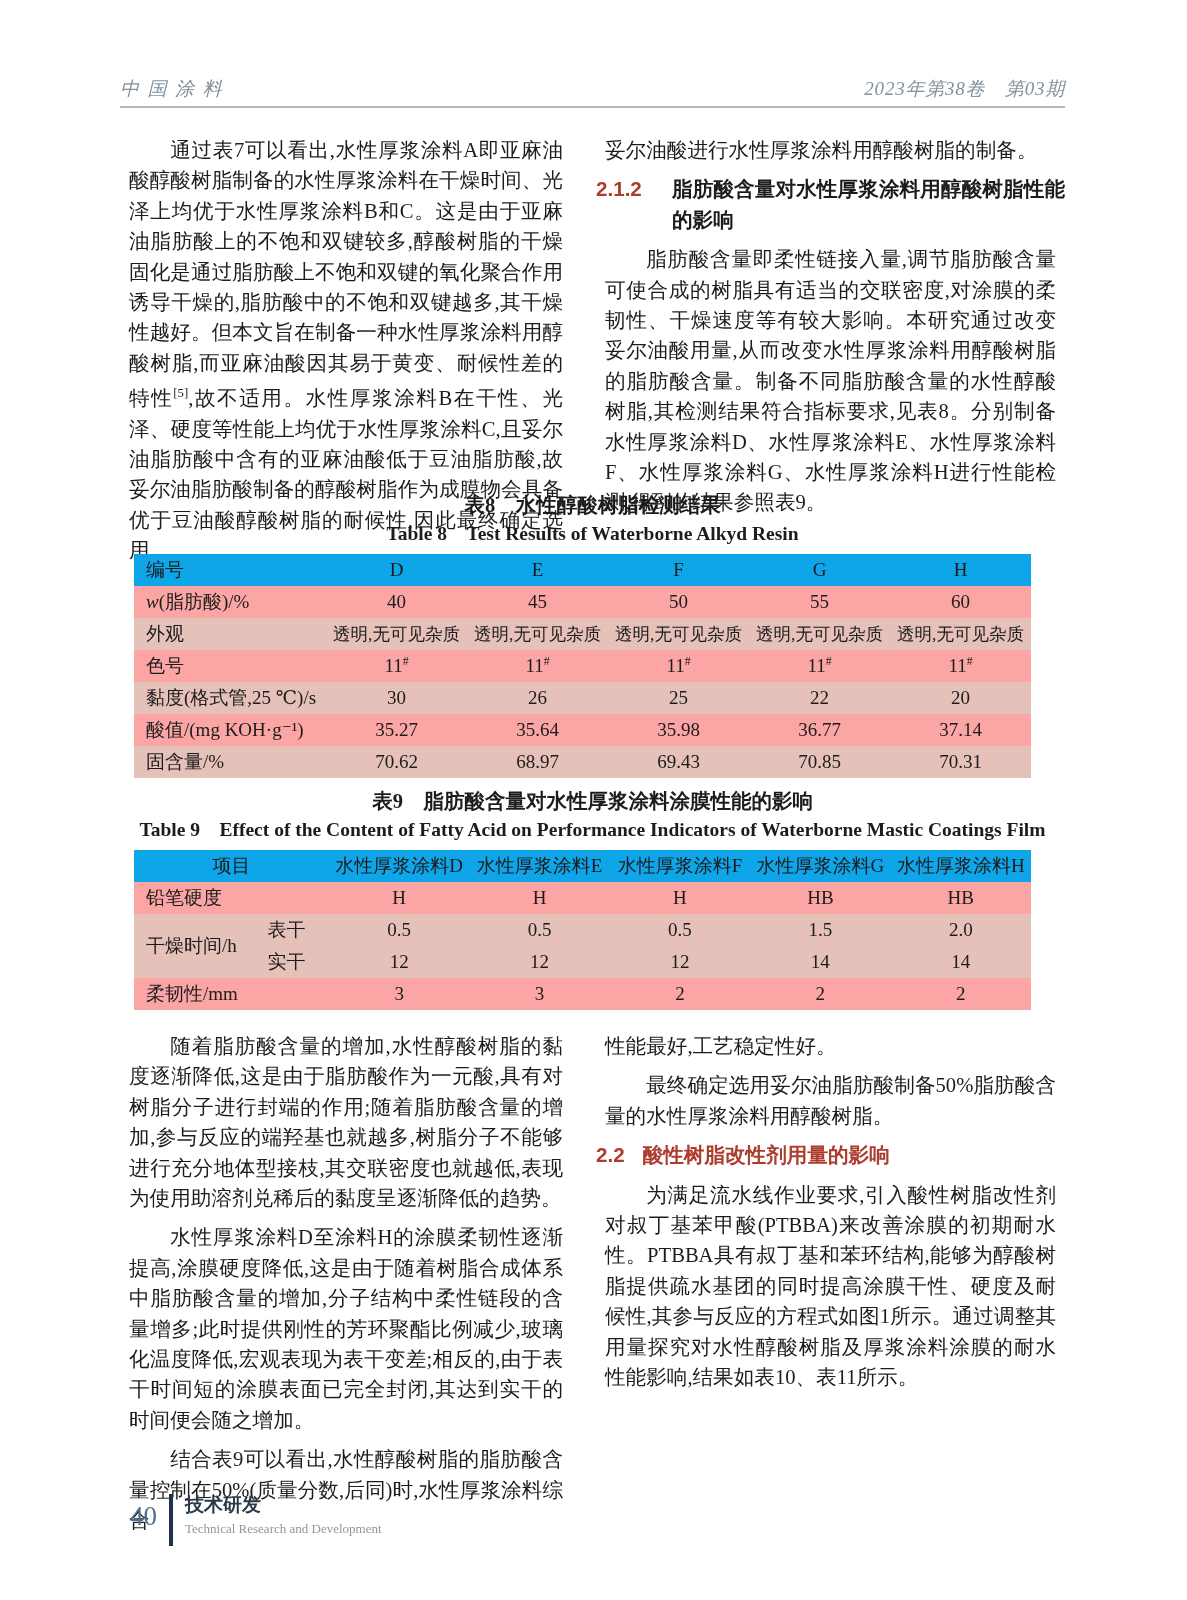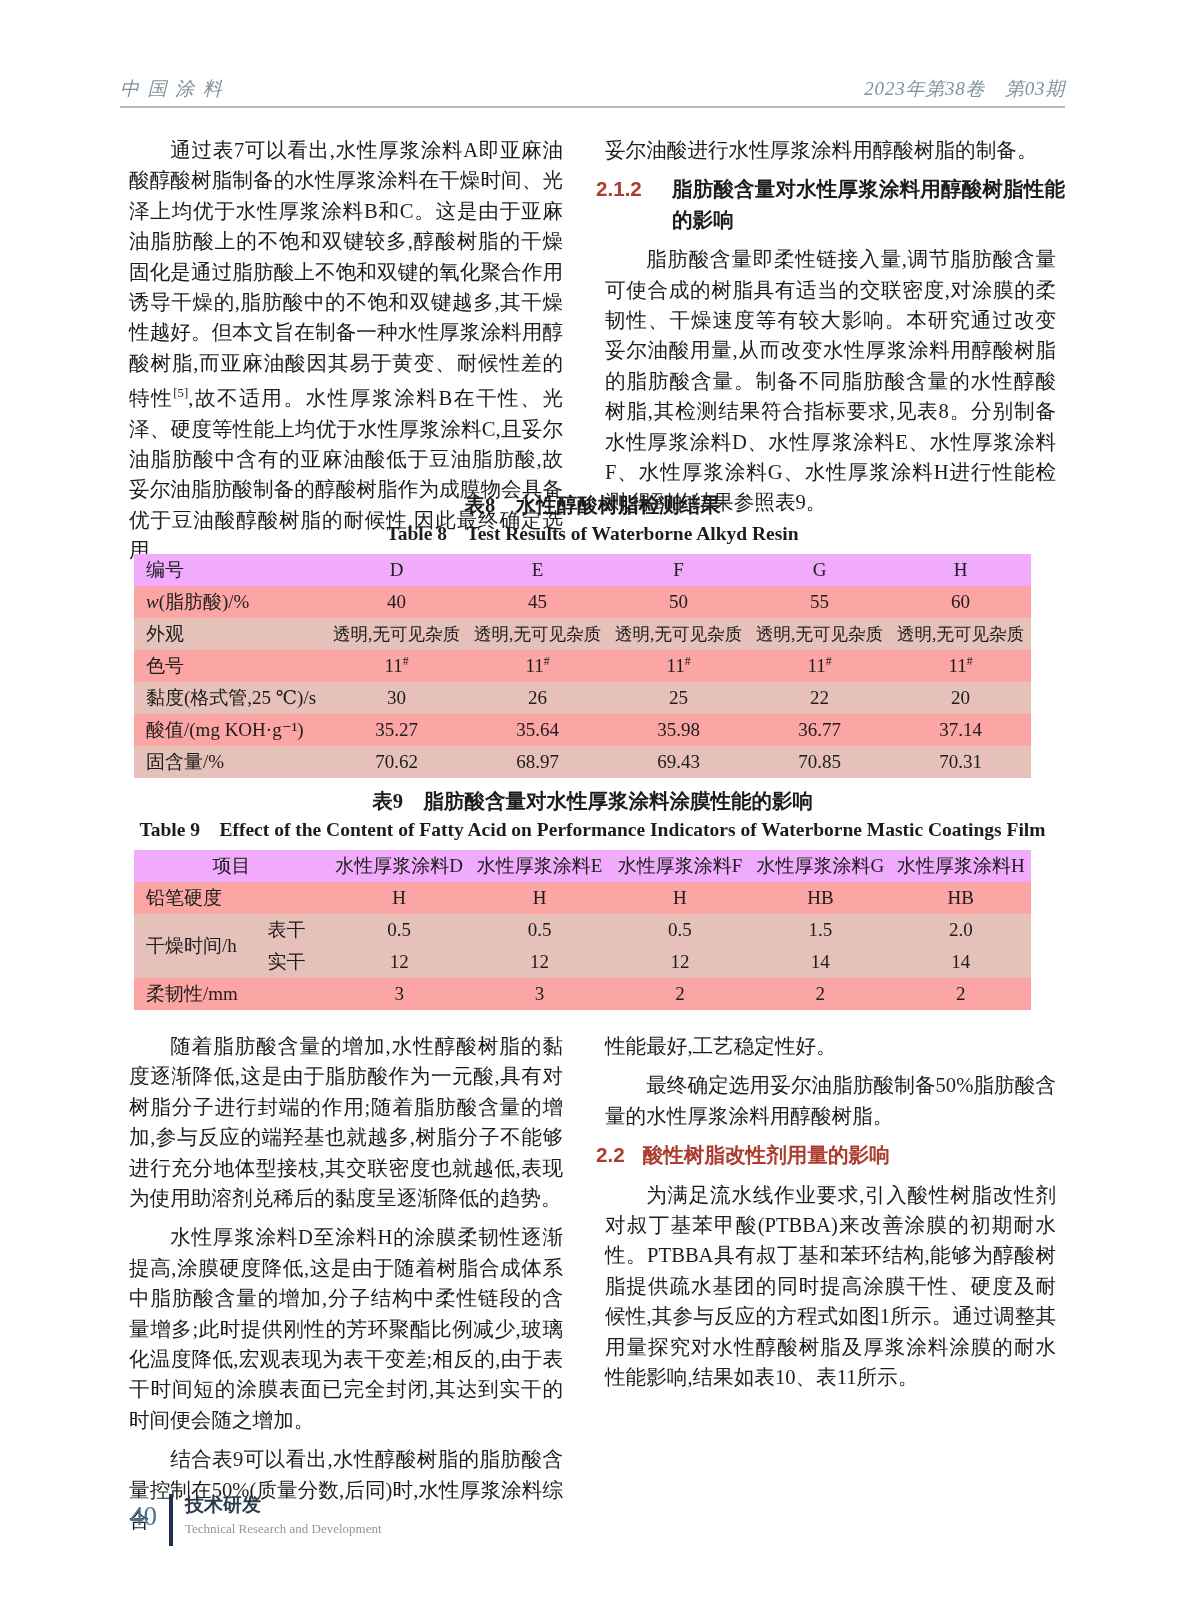--- a/index.html
+++ b/index.html
@@ -31,21 +31,21 @@
   
   .tbl-block{position:absolute;left:120px;width:945px;}
   .t8{top:492px;}
   .t9{top:788px;}
   .tbl-title-cn{text-align:center;font-weight:bold;font-size:20.5px;line-height:27px;margin:0;}
   .tbl-title-en{text-align:center;font-weight:bold;font-size:19.5px;line-height:26px;margin:2px 0 0 0;font-family:"Liberation Serif",serif;}
   table.datatable{border-collapse:collapse;table-layout:fixed;width:897px;margin:7px 0 0 14px;font-size:19px;}
   table.datatable td{height:32px;padding:0 4px;text-align:center;vertical-align:middle;overflow:visible;white-space:nowrap;}
   table.datatable td.lbl{text-align:left;padding-left:12px;}
   table.datatable td.lblc{text-align:center;}
-  tr.r-head{background:#f0abfc;}
+  tr.r-head{background:#0ea5e9;}
   tr.r-pink{background:#e5c1ba;padding-left:16px;}
   tr.r-white{background:#fca5a5;}
   td.small-cell{font-size:17.5px;}
   sup{font-size:0.62em;}
   
   col.c-label{width:192px;}
   col.c-l1{width:110px;}
   col.c-l2{width:85px;}
   
   .pg-footer{position:absolute;left:120px;top:1492px;display:flex;align-items:flex-start;}

